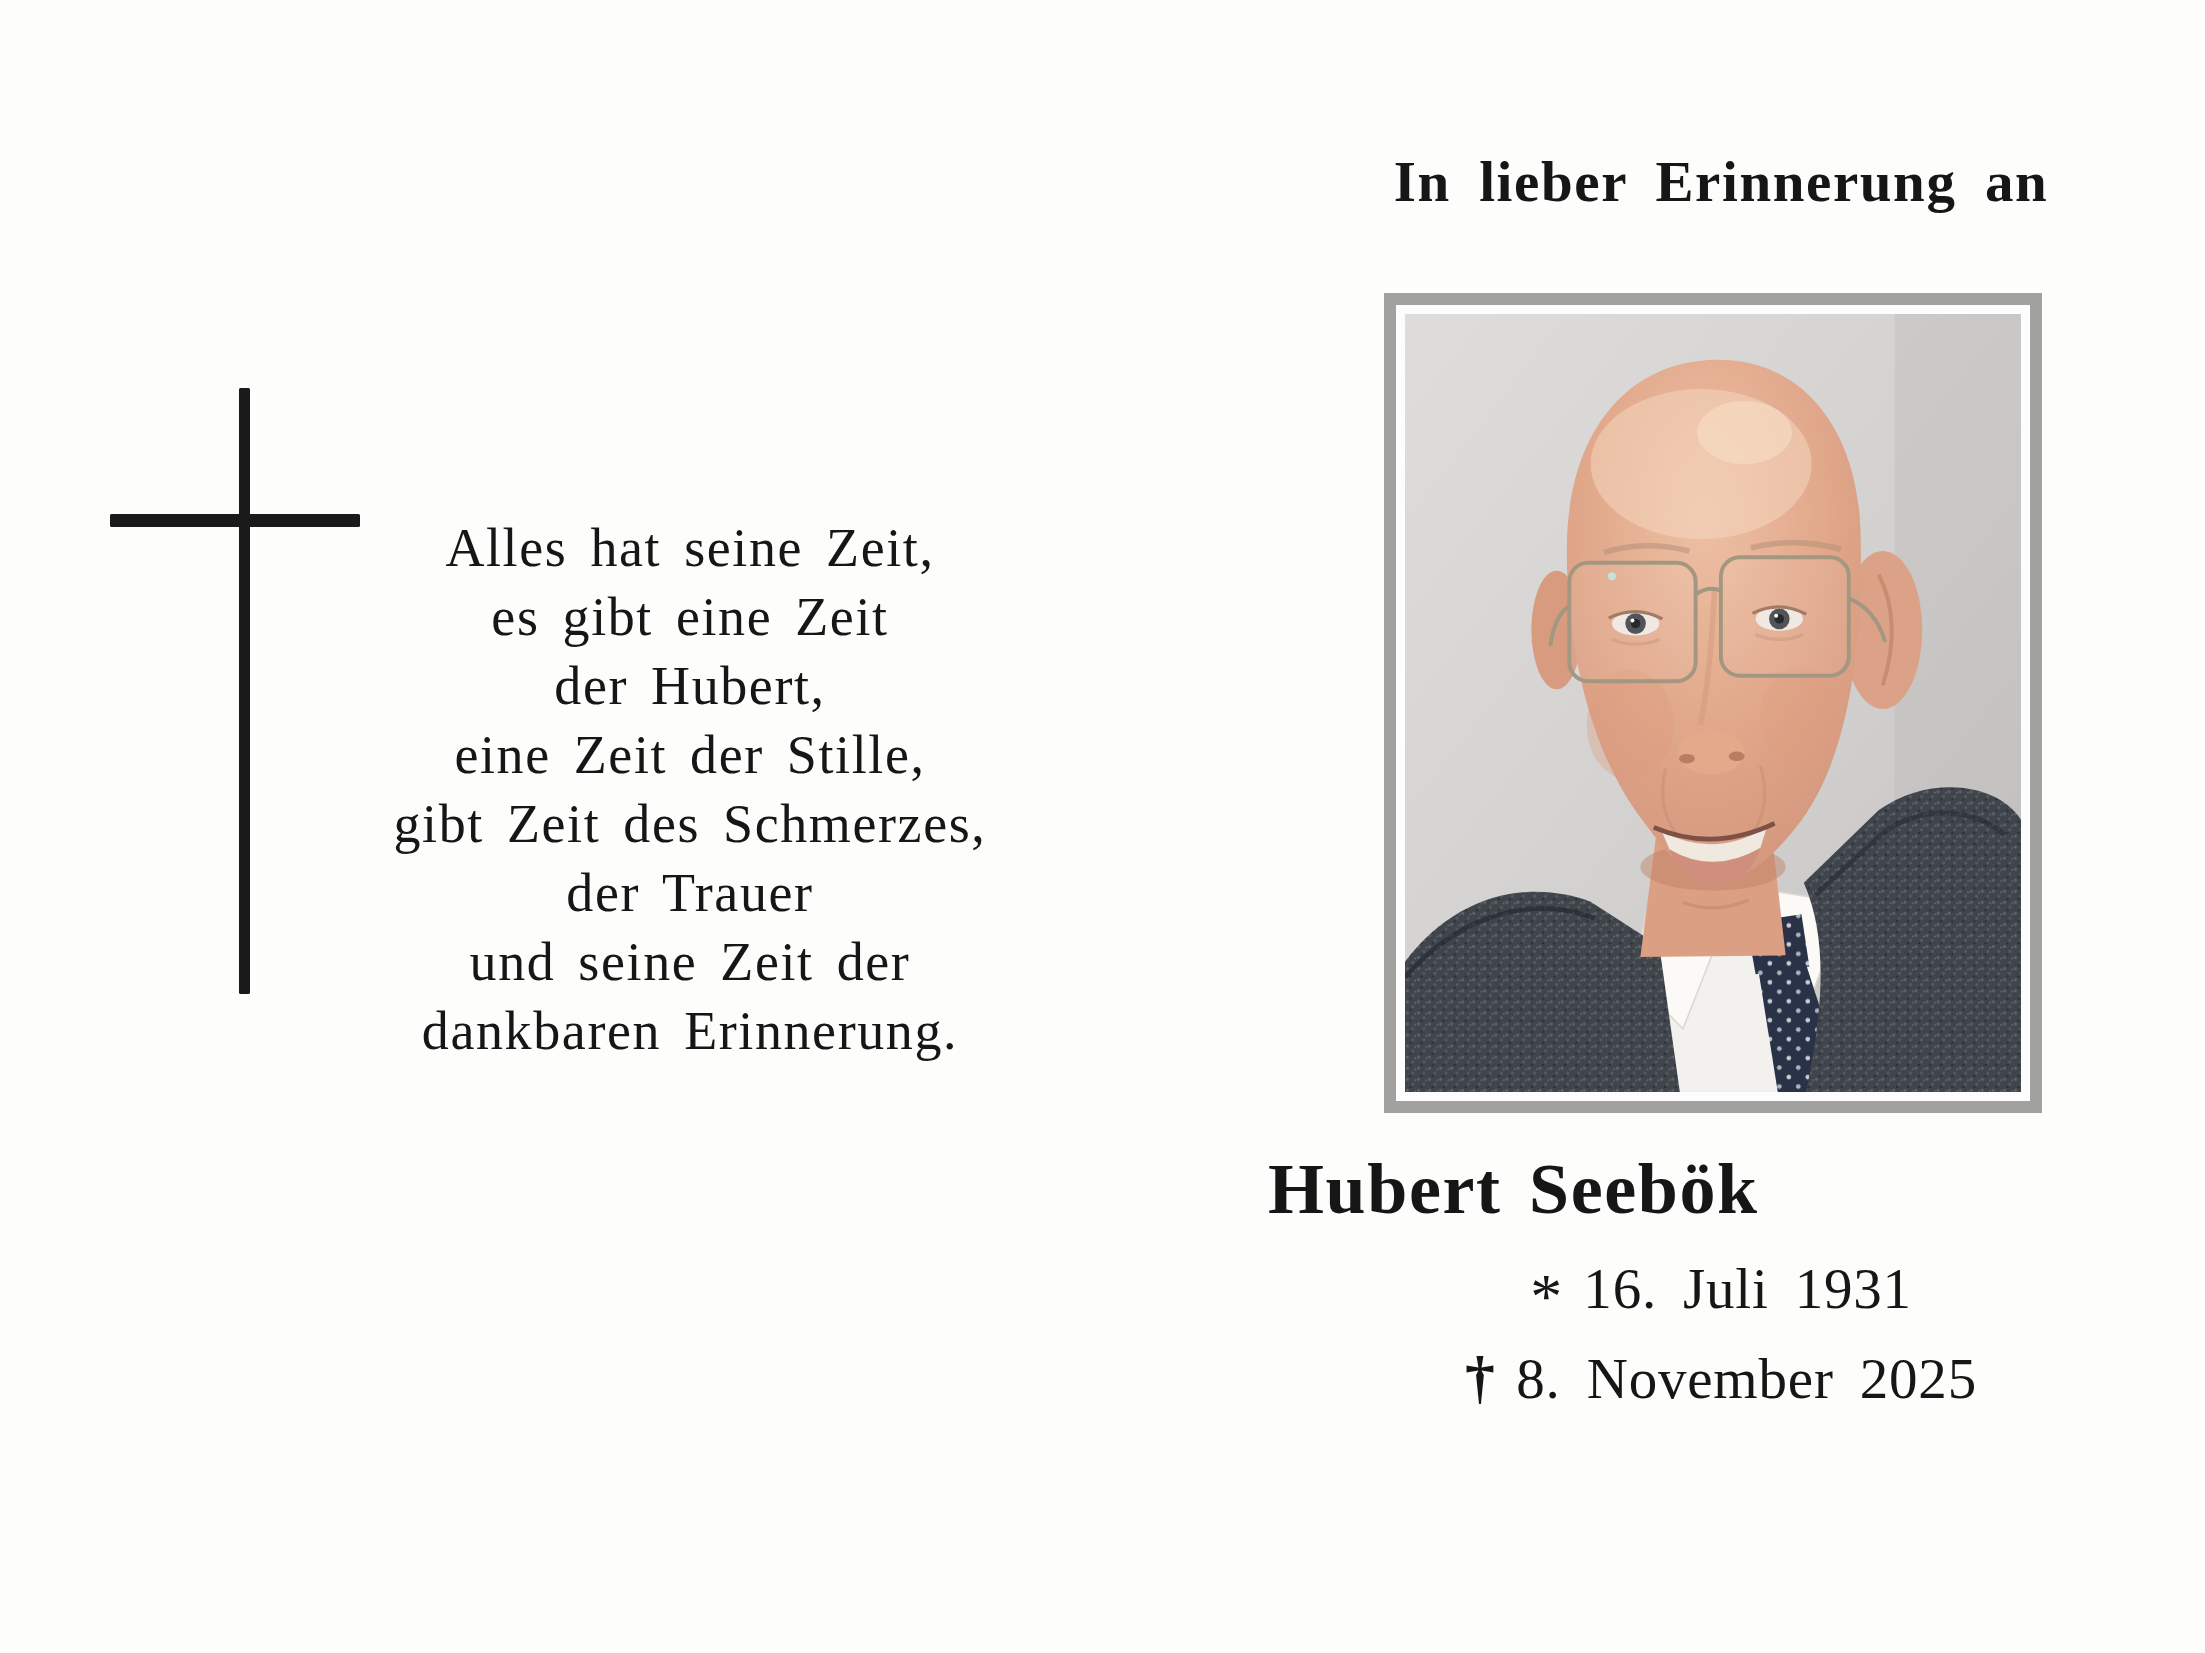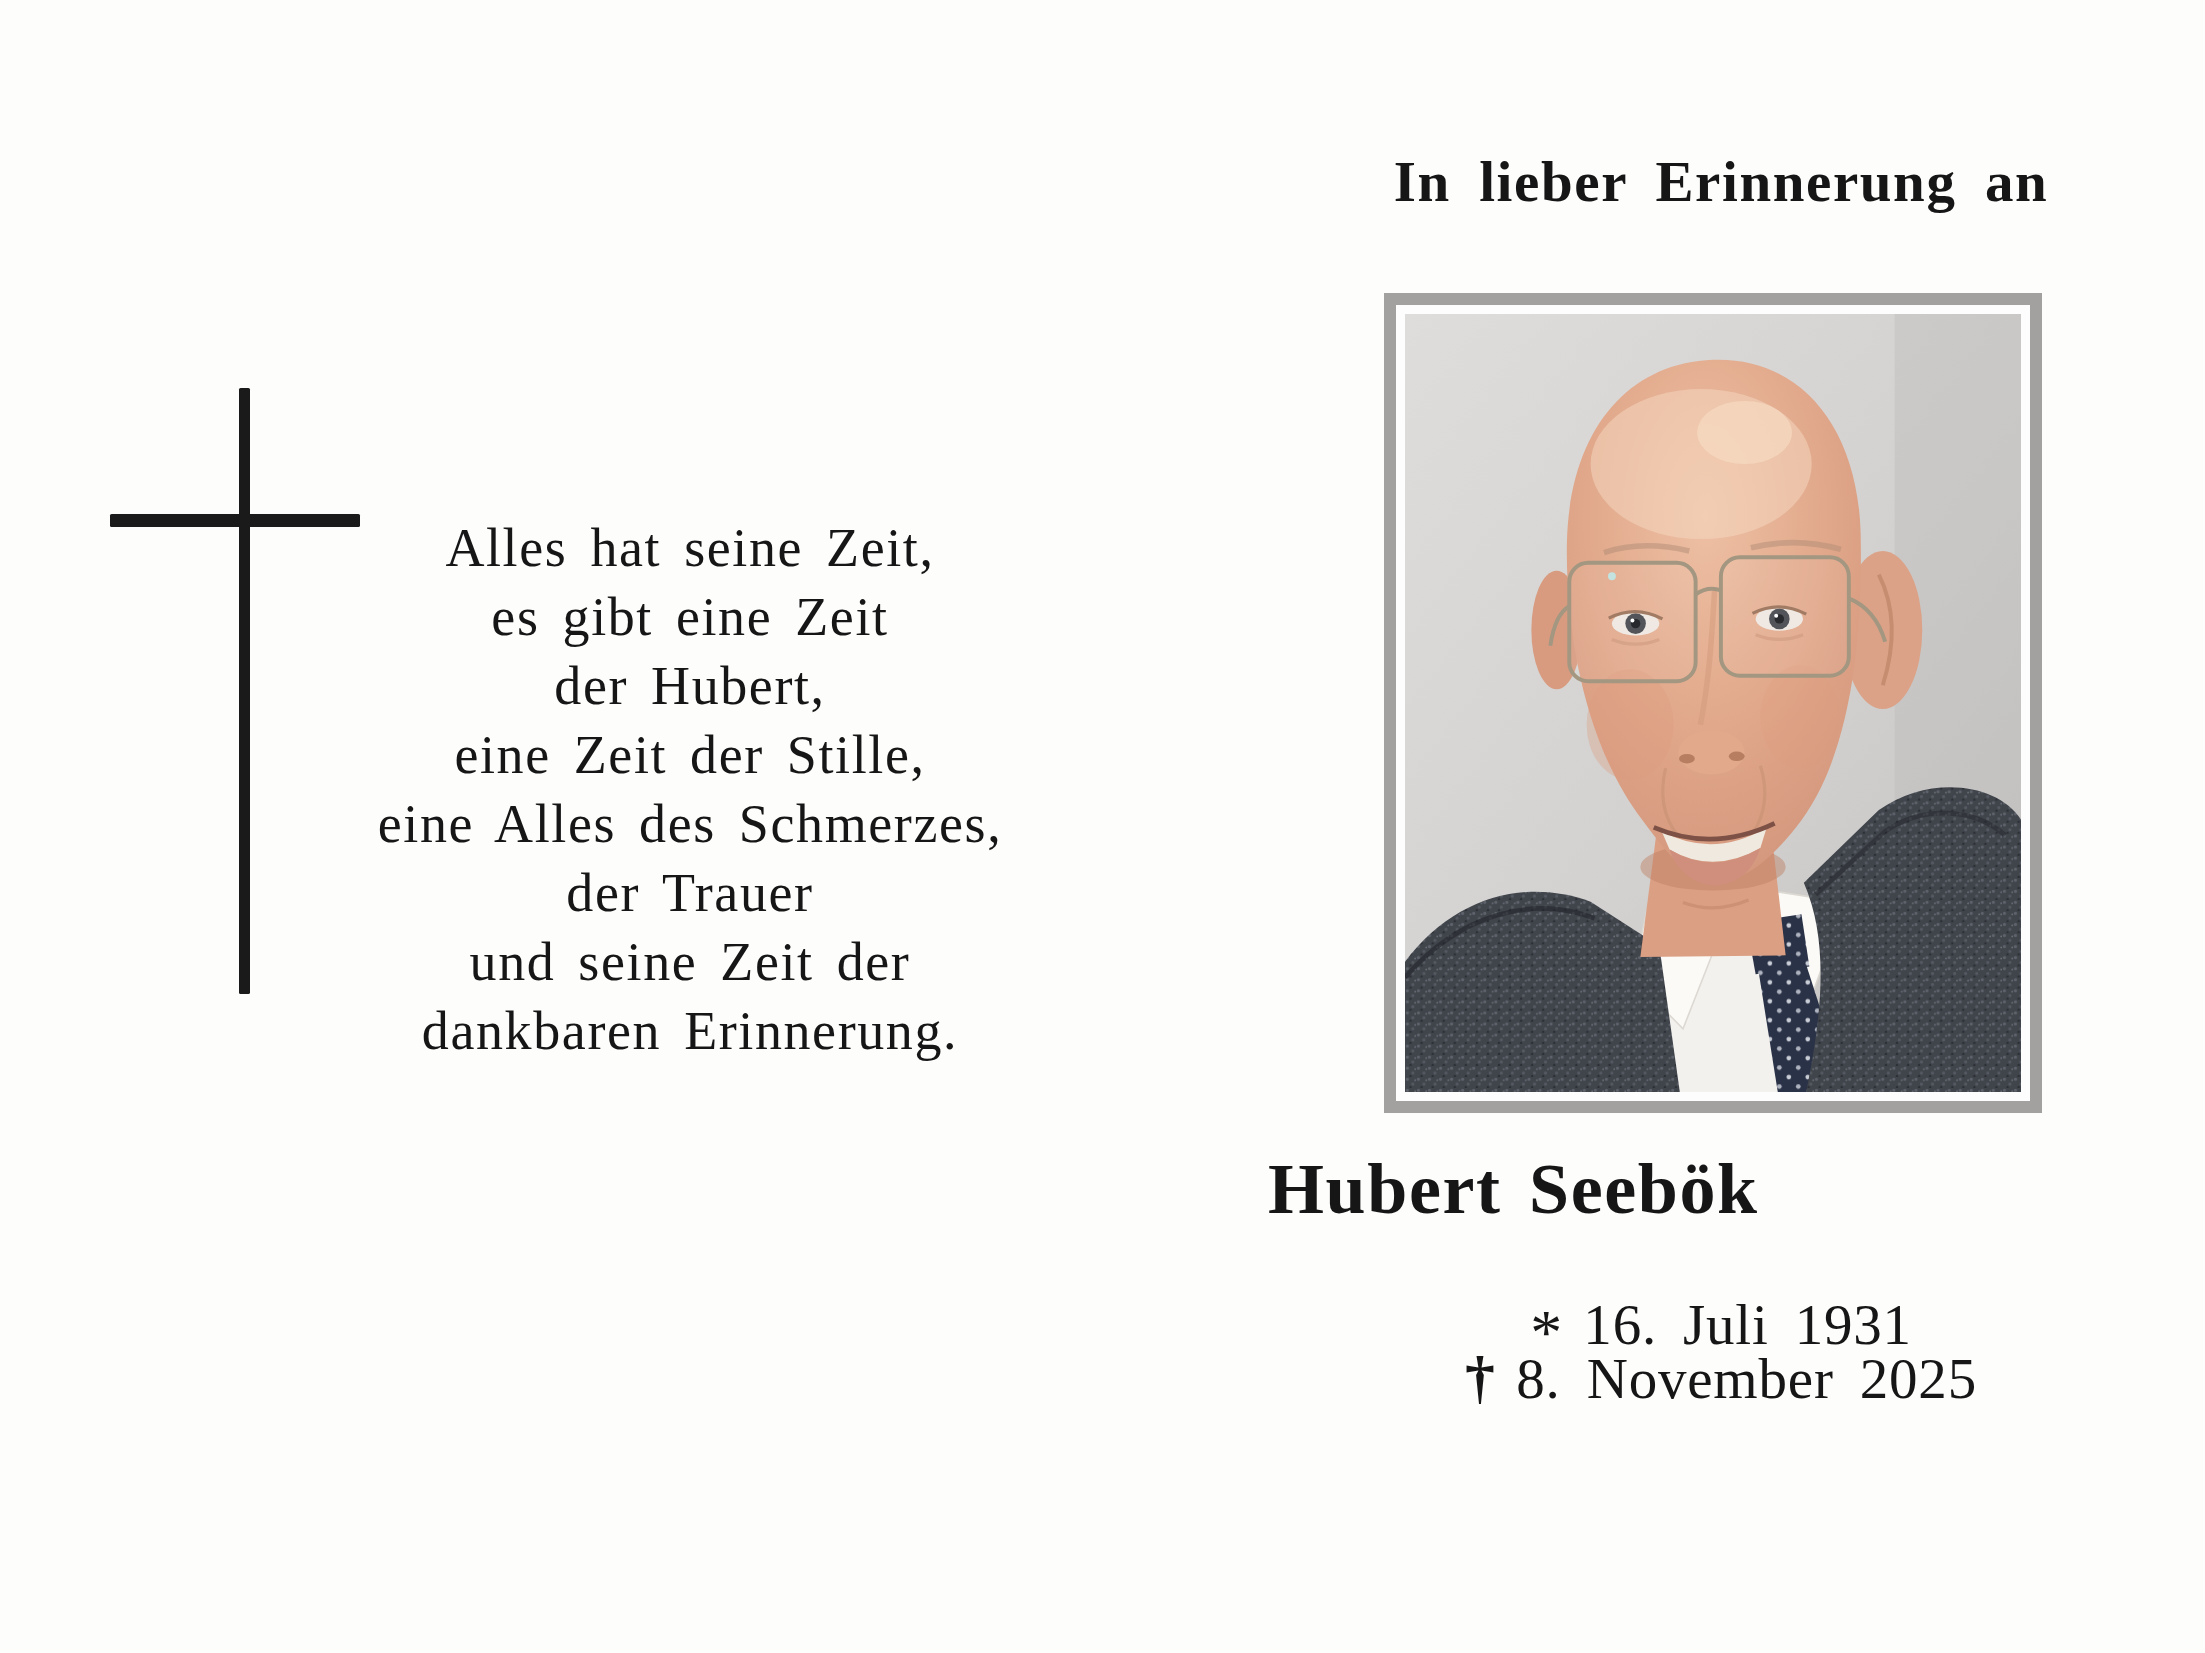--- a/index.html
+++ b/index.html
@@ -39,21 +39,21 @@
   .name{
     position:absolute;left:1268px;top:1146px;width:906px;
     text-align:left;font-size:72px;line-height:87px;font-weight:bold;
     letter-spacing:1.6px;word-spacing:7.9px;white-space:nowrap;
   }
   .dateline{
     position:absolute;left:1268px;width:906px;
     text-align:center;font-size:57px;line-height:76px;
     letter-spacing:0.8px;word-spacing:11px;white-space:nowrap;
   }
-  .birth{top:1251px;margin-top:36px;}
+  .birth{top:1251px;}
   .death{top:1339px;}
   .sym{display:inline-block;margin-right:20.5px;}
   .sym-star{font-size:1.12em;vertical-align:-0.16em;}
   .sym-dagger{font-size:1.05em;font-weight:bold;vertical-align:0.02em;}
   .website{
     position:absolute;left:1268px;top:1441px;width:906px;
     text-align:center;font-size:44px;line-height:66px;
     letter-spacing:0.8px;white-space:nowrap;
   }
 </style>
@@ -65,21 +65,21 @@
   <div class="cross">
     <div class="v"></div>
     <div class="h"></div>
   </div>
 
   <div class="poem">
     <div>Alles hat seine Zeit,</div>
     <div>es gibt eine Zeit</div>
     <div>der Hubert,</div>
     <div>eine Zeit der Stille,</div>
-    <div>eine Alles des Schmerzes,</div>
+    <div>gibt Zeit des Schmerzes,</div>
     <div>der Trauer</div>
     <div>und seine Zeit der</div>
     <div>dankbaren Erinnerung.</div>
   </div>
 
   <div class="title">In lieber Erinnerung an</div>
 
   <div class="photo-frame">
     <div class="photo-inner">
       <svg viewBox="0 0 780 985" preserveAspectRatio="none">

